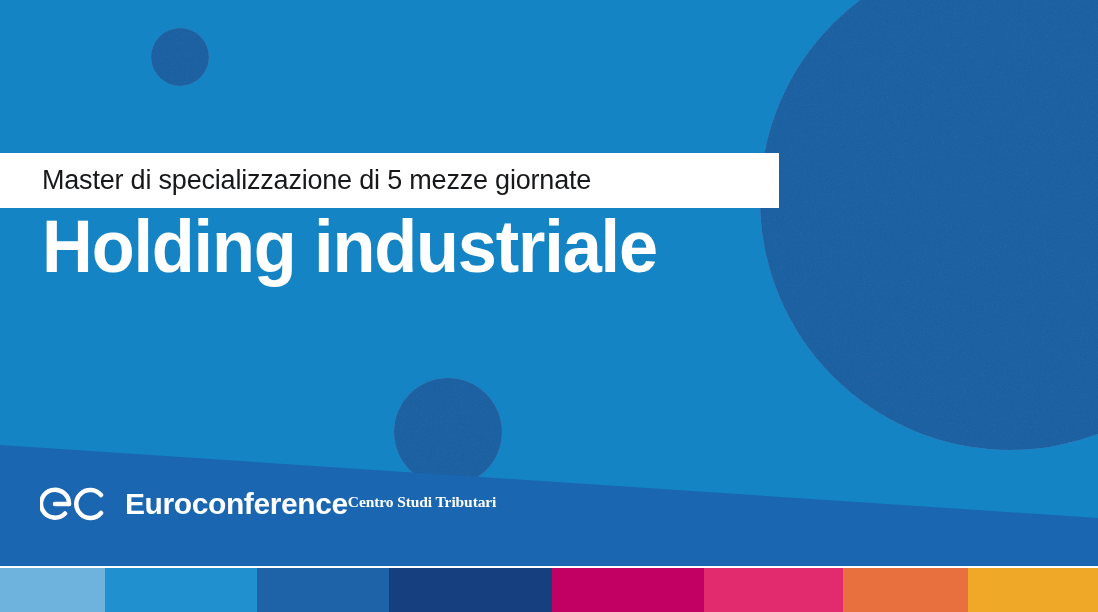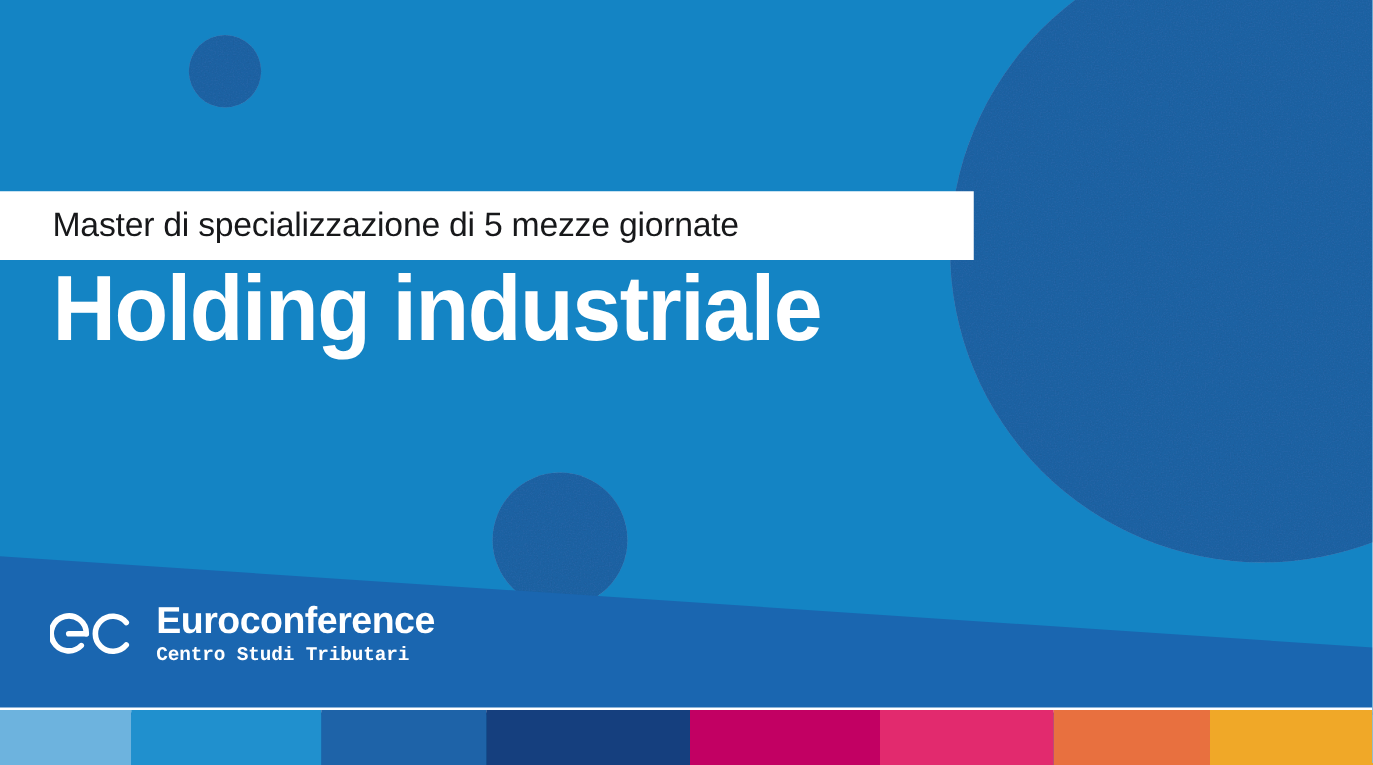--- a/index.html
+++ b/index.html
@@ -79,34 +79,33 @@
     display: flex;
     align-items: center;
     gap: 13px;
   }
   #logo-mark {
     display: block;
     flex: 0 0 auto;
   }
   #logo-words {
     display: flex;
-    flex-direction: column;
     justify-content: center;
     line-height: 1;
   }
   #logo-name {
     font-family: "Liberation Sans", sans-serif;
     font-weight: bold;
     font-size: 30px;
     color: #ffffff;
     letter-spacing: -0.4px;
     white-space: nowrap;
   }
   #logo-tagline {
-    font-family: Liberation Mono, monospace;
+    font-family: Liberation Serif, serif;
     font-size: 15.5px;
     font-weight: 600;
     color: #ffffff;
     letter-spacing: -0.1px;
     margin-top: 5px;
     white-space: nowrap;
   }
 
   
   #color-bar {

